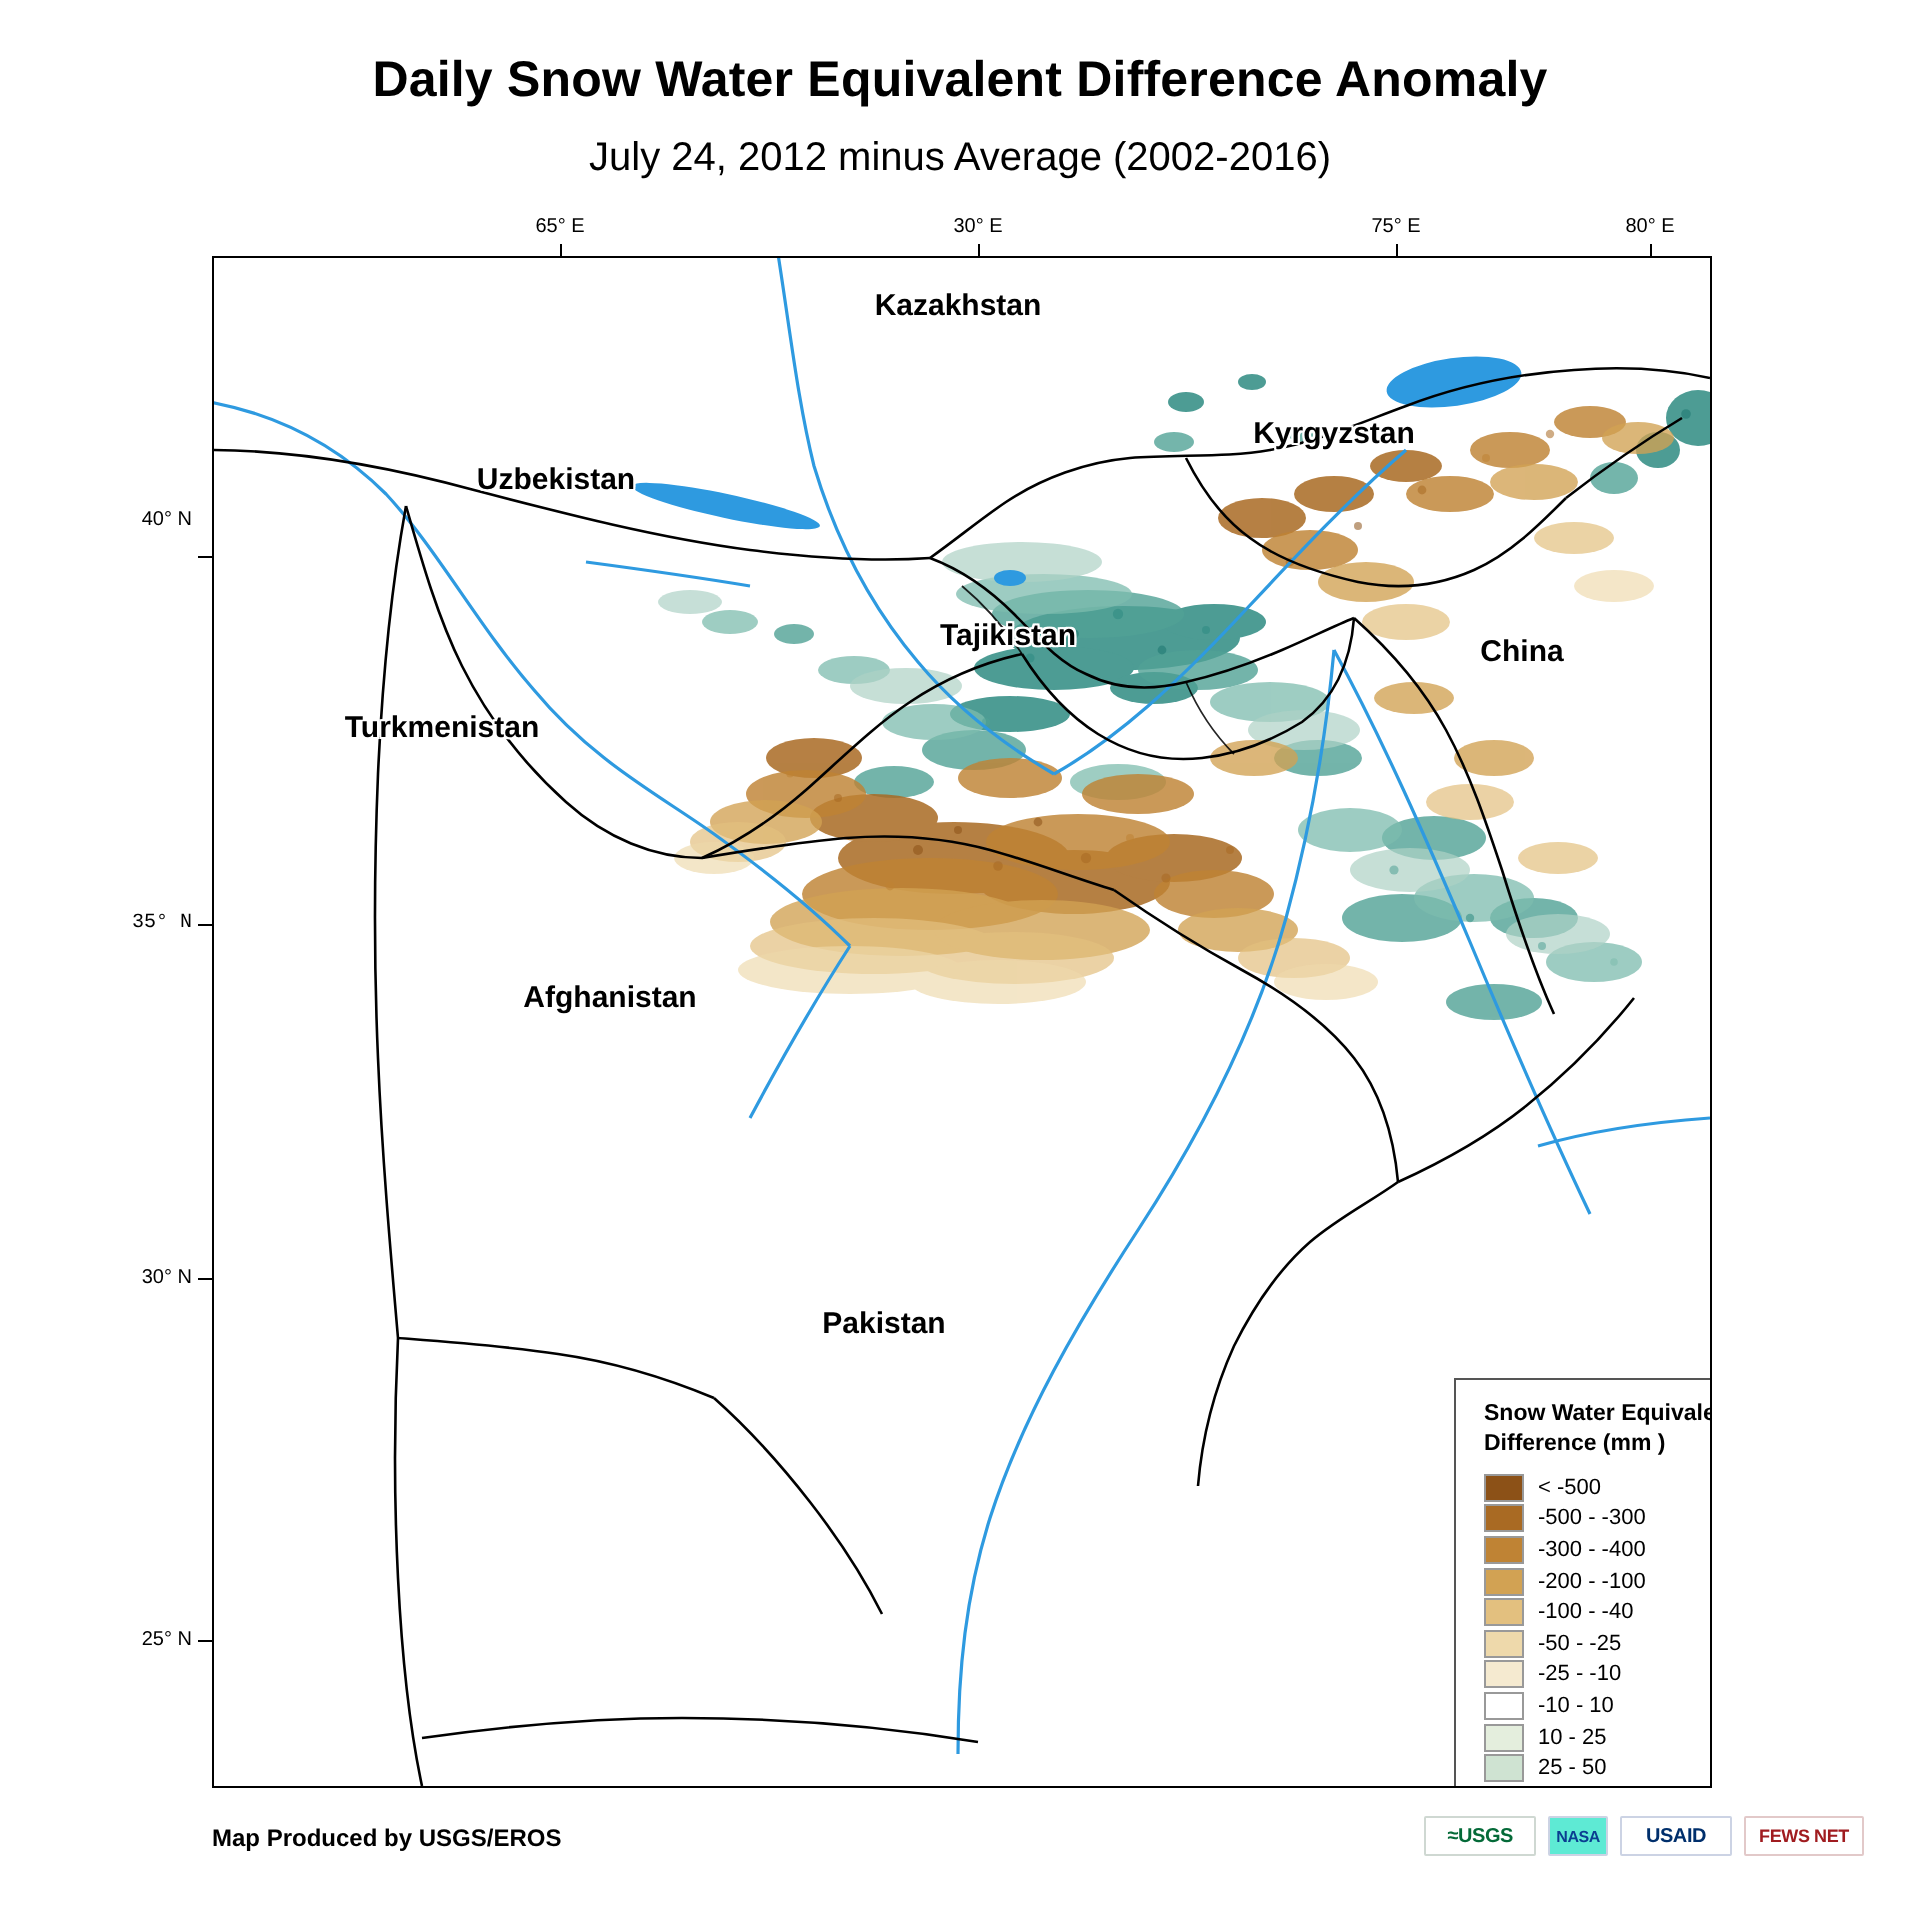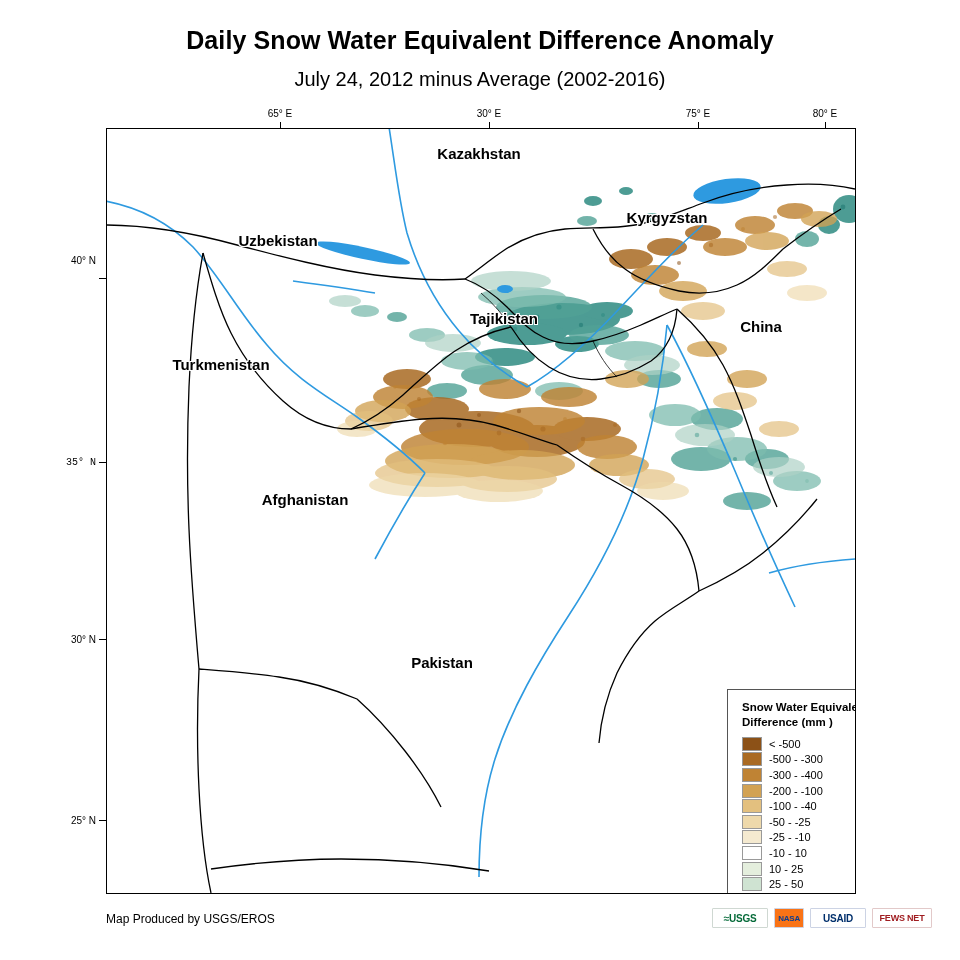--- a/index.html
+++ b/index.html
@@ -130,20 +130,21 @@
     line-height: 12px;
   }
 
   
   .footer-note {
     position: absolute;
     left: 106px;
     top: 912px;
     font-size: 12px;
     color: #000;
+    font-weight: bold;
   }
   .logos {
     position: absolute;
     right: 28px;
     top: 908px;
     display: flex;
     align-items: center;
     gap: 6px;
   }
   .logo {
@@ -159,21 +160,21 @@
     border-radius: 1px;
   }
   .logo-usgs {
     background: #ffffff;
     color: #046a38;
     border: 1px solid #cfd8d2;
     font-size: 10px;
     min-width: 56px;
   }
   .logo-nasa {
-    background: #f97316;
+    background: #5eead4;
     color: #0b3d91;
     border: 1px solid #ccd3e4;
     min-width: 26px;
     font-size: 8px;
   }
   .logo-usaid {
     background: #ffffff;
     color: #002f6c;
     border: 1px solid #ccd3e4;
     min-width: 56px;

